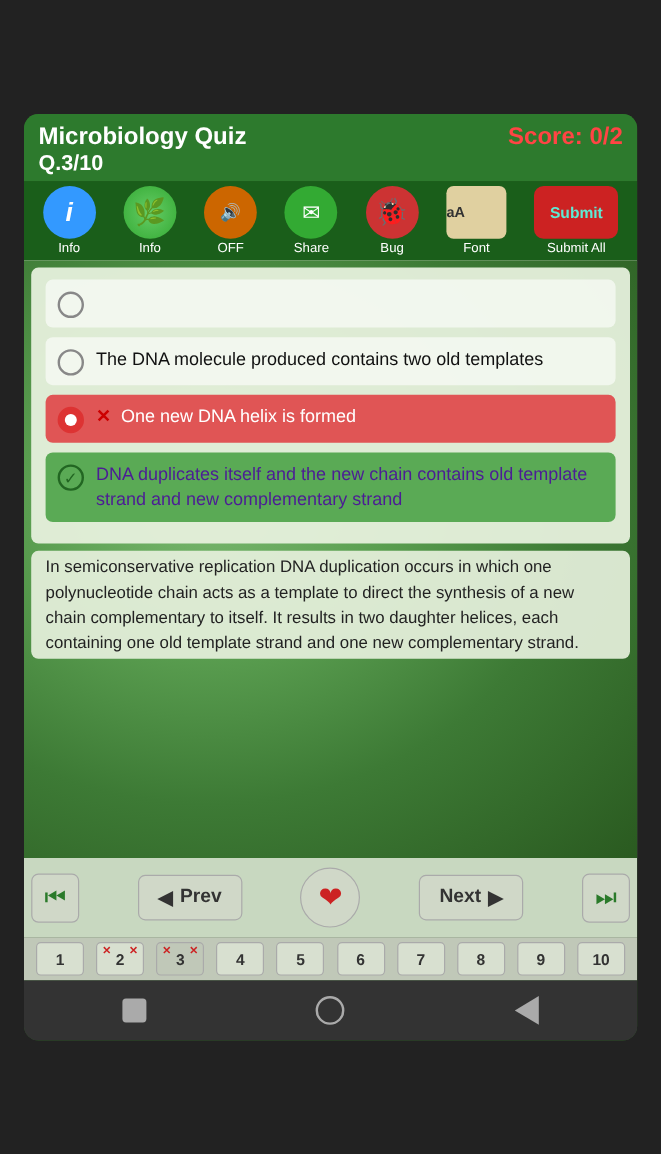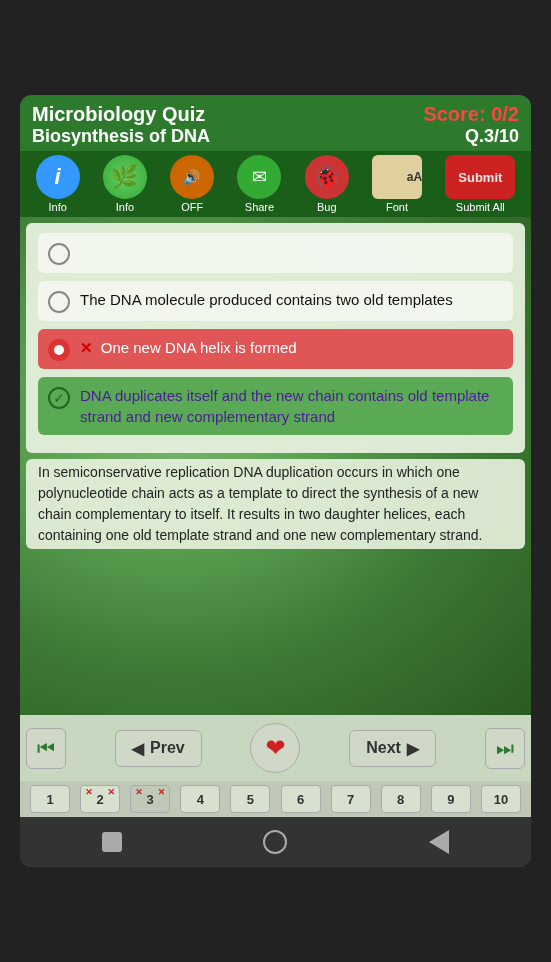--- a/index.html
+++ b/index.html
@@ -80,21 +80,21 @@
       justify-content: center;
       font-size: 22px;
       margin-bottom: 2px;
     }
     .icon-info { background: #3399ff; color: white; font-weight: bold; font-style: italic; }
     .icon-green { background: radial-gradient(circle, #66cc66, #33aa33); }
     .icon-off { background: #cc6600; color: white; font-size: 14px; font-weight: bold; border-radius: 50%; }
     .icon-share { background: #33aa33; color: white; font-size: 18px; border-radius: 50%; }
     .icon-bug { background: #cc3333; font-size: 22px; }
     .icon-font { background: #e0d0a0; color: #333; font-size: 14px; font-weight: bold; border-radius: 6px; width: 50px; }
-    .icon-submit { background: #cc2222; color: #e5e5e5; font-size: 13px; font-weight: bold; border-radius: 8px; width: 70px; height: 44px; }
+    .icon-submit { background: #cc2222; color: #5eead4; font-size: 13px; font-weight: bold; border-radius: 8px; width: 70px; height: 44px; }
     .toolbar-label {
       color: white;
       font-size: 11px;
     }
     .content {
       background: #e8f0e0;
       flex: 1;
       overflow-y: auto;
       background-image: radial-gradient(ellipse at 30% 40%, #7ab870 0%, #5a9e50 30%, #3d7a35 60%, #2a5a20 100%);
     }
@@ -257,21 +257,20 @@
 <body>
 
 <div class="phone">
 
   <div class="header">
     <div class="header-row1">
       <span class="app-title">Microbiology Quiz</span>
       <span class="score">Score: 0/2</span>
     </div>
     <div class="header-row2">
-      <span class="subtitle">Biosynthesis of DNA</span>
       <span class="question-num">Q.3/10</span>
     </div>
   </div>
 
   <div class="toolbar">
     <div class="toolbar-icons">
       <div class="toolbar-item">
         <div class="icon-circle icon-info">i</div>
         <span class="toolbar-label">Info</span>
       </div>
@@ -285,21 +284,21 @@
       </div>
       <div class="toolbar-item">
         <div class="icon-circle icon-share">✉</div>
         <span class="toolbar-label">Share</span>
       </div>
       <div class="toolbar-item">
         <div class="icon-circle icon-bug">🐞</div>
         <span class="toolbar-label">Bug</span>
       </div>
       <div class="toolbar-item">
-        <div class="icon-circle icon-font" style="display:flex;align-items:center;justify-content:flex-end;padding-left:16px;">
+        <div class="icon-circle icon-font" style="display:flex;align-items:center;justify-content:flex-start;">
             <span style="font-size:12px;">aA</span>
           </div>
         <span class="toolbar-label">Font</span>
       </div>
       <div class="toolbar-item">
         <div class="icon-circle icon-submit">Submit</div>
         <span class="toolbar-label">Submit All</span>
       </div>
     </div>
   </div>

